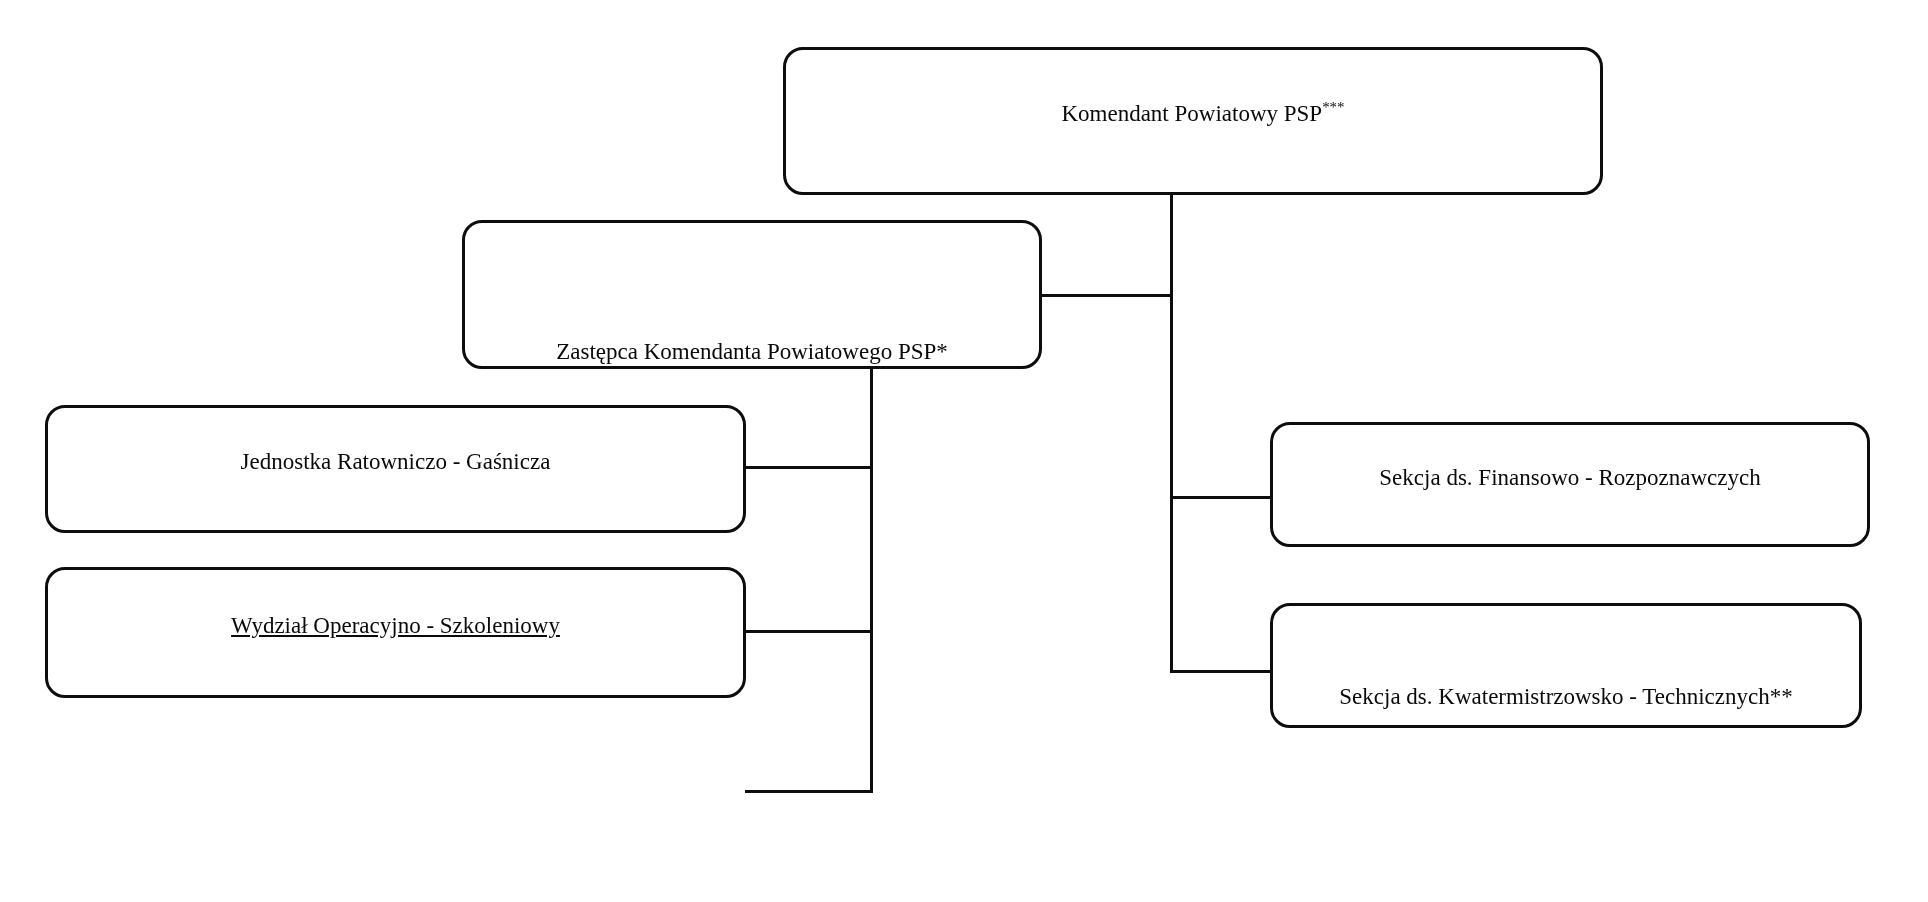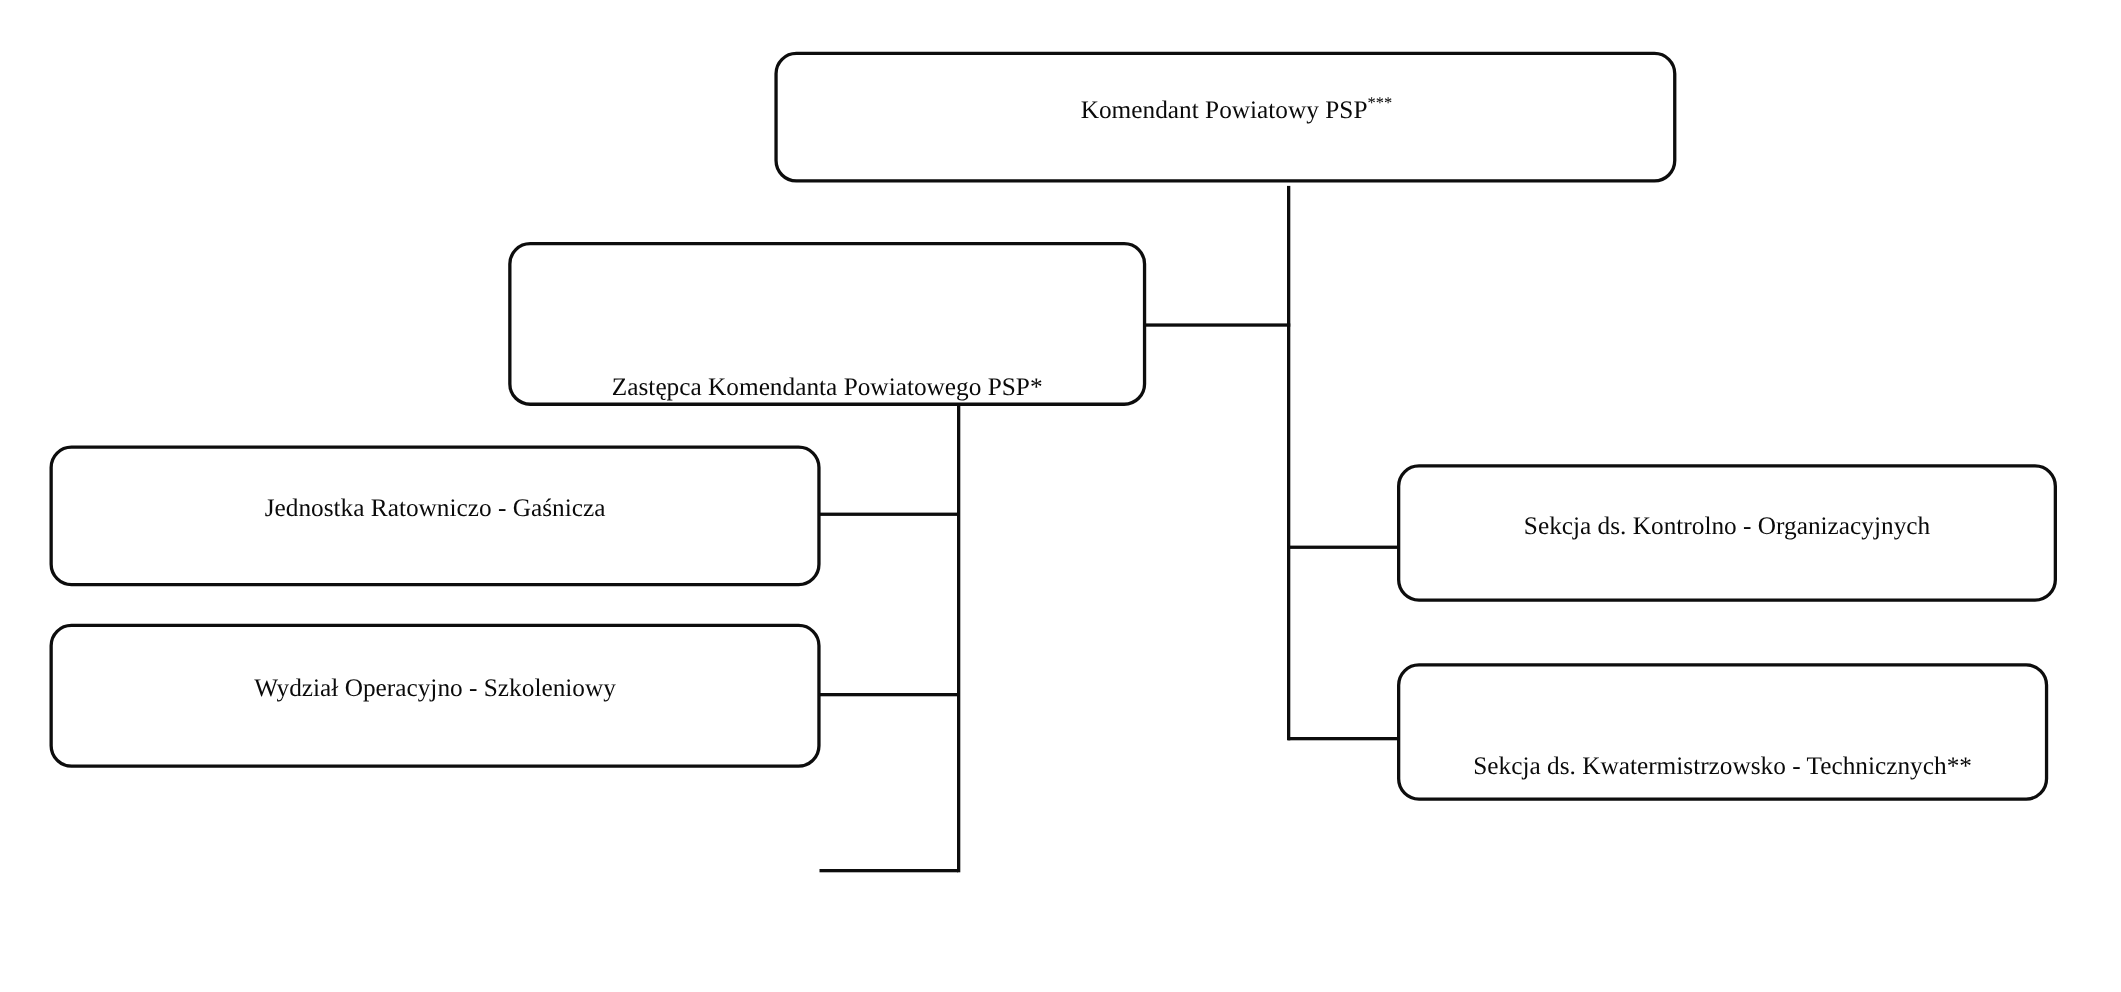--- a/index.html
+++ b/index.html
@@ -40,24 +40,24 @@
     font-size: 0.65em;
     line-height: 0;
     vertical-align: super;
   }
   .line {
     position: absolute;
     background: #0d0d0d;
     z-index: 1;
   }
   
-  #node-komendant        { left: 704px;  top: 47px;  width: 820px; height: 119px; padding-left: 40px; }
+  #node-komendant        { left: 783px;  top: 47px;  width: 820px; height: 148px; padding-left: 40px; }
   #node-zastepca         { left: 462px;  top: 220px; width: 580px; height: 149px; }
   #node-jednostka        { left: 45px;   top: 405px; width: 701px; height: 128px; }
-  #node-wydzial          { left: 45px;   top: 567px; width: 701px; height: 131px; }
+  #node-wydzial          { left: 45px;   top: 567px; width: 701px; height: 131px; text-decoration: underline; }
   #node-kontrolno        { left: 45px;   top: 730px; width: 702px; height: 132px; }
   #node-finansowo        { left: 1270px; top: 422px; width: 600px; height: 125px; }
   #node-kwatermistrzowsko{ left: 1270px; top: 603px; width: 592px; height: 125px; align-items: flex-end; }
   
   #vline-right          { left: 1170px; top: 169px; width: 3px;   height: 504px; }
   #hline-zastepca       { left: 1040px; top: 294px; width: 133px; height: 3px; }
   #hline-finansowo      { left: 1171px; top: 496px; width: 99px;  height: 3px; }
   #hline-kwatermistrz   { left: 1171px; top: 670px; width: 99px;  height: 3px; }
   #vline-left           { left: 870px;  top: 368px; width: 3px;   height: 425px; }
   #hline-jednostka      { left: 745px;  top: 466px; width: 126px; height: 3px; }
@@ -89,20 +89,20 @@
   <div class="node" id="node-jednostka">
     <span>Jednostka Ratowniczo - Gaśnicza</span>
   </div>
 
   <div class="node" id="node-wydzial">
     <span>Wydział Operacyjno - Szkoleniowy</span>
   </div>
 
 
   <div class="node" id="node-finansowo">
-    <span>Sekcja ds. Kontrolno - Organizacyjnych</span>
+    <span>Sekcja ds. Finansowo - Rozpoznawczych</span>
   </div>
 
   <div class="node" id="node-kwatermistrzowsko">
     <span>Sekcja ds. Kwatermistrzowsko - Technicznych**</span>
   </div>
 
 </div>
 
 </body></html>

